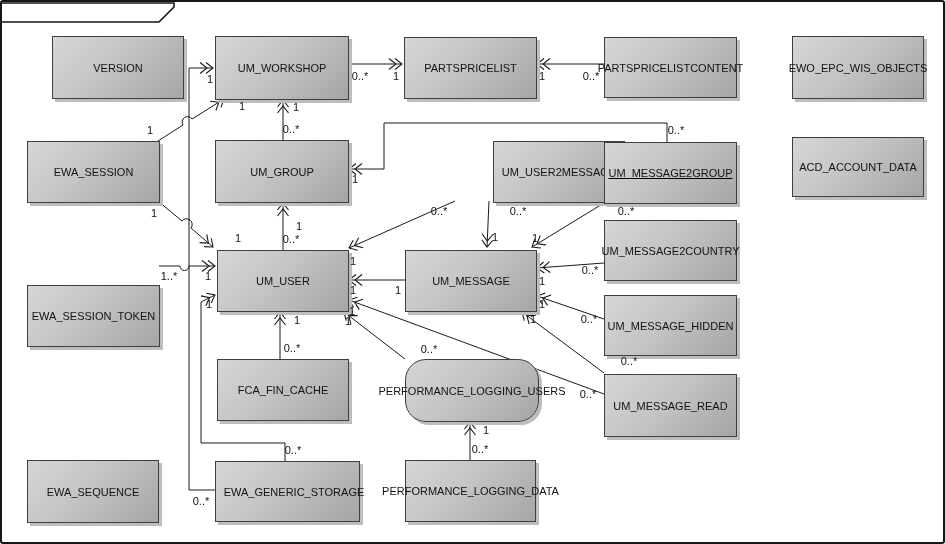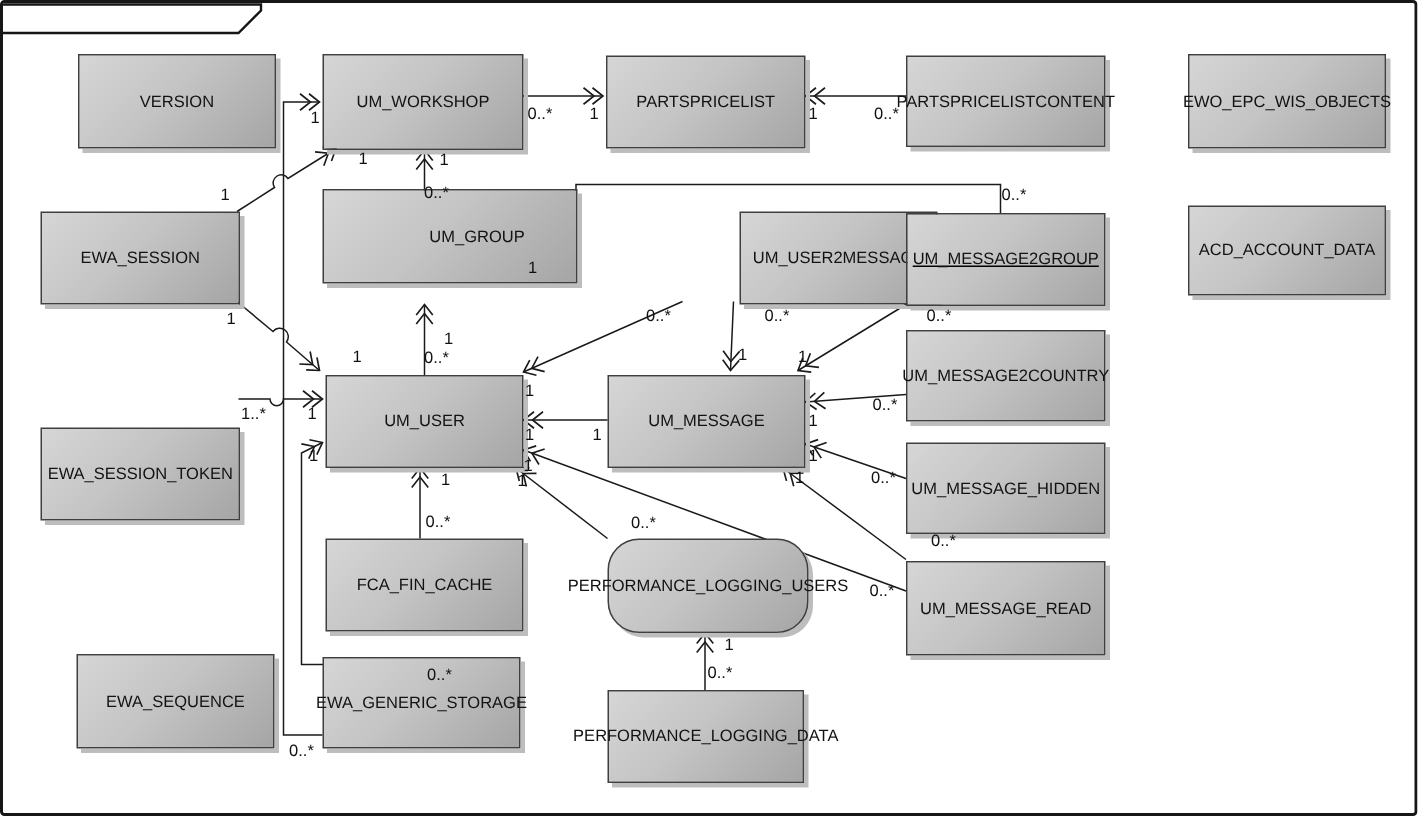--- a/index.html
+++ b/index.html
@@ -67,21 +67,21 @@
       </div>
       <div class="entity" style="left: 602px; top: 35px; width: 131px; height: 59px;">
         <span>PARTSPRICELISTCONTENT</span>
       </div>
       <div class="entity" style="left: 790px; top: 34px; width: 130px; height: 61px;">
         <span>EWO_EPC_WIS_OBJECTS</span>
       </div>
       <div class="entity" style="left: 25px; top: 139px; width: 131px; height: 60px;">
         <span>EWA_SESSION</span>
       </div>
-      <div class="entity" style="left: 213px; top: 124px; width: 132px; height: 61px; padding-left: 36px;">
+      <div class="entity" style="left: 213px; top: 138px; width: 132px; height: 61px;">
         <span>UM_GROUP</span>
       </div>
       <div class="entity" style="left: 462px; top: 139px; width: 130px; height: 60px; margin-left: 29px;">
         <span>UM_USER2MESSAGE</span>
       </div>
       <div class="entity" style="left: 602px; top: 140px; width: 131px; height: 60px; text-decoration: underline;">
         <span>UM_MESSAGE2GROUP</span>
       </div>
       <div class="entity" style="left: 790px; top: 135px; width: 130px; height: 58px;">
         <span>ACD_ACCOUNT_DATA</span>
@@ -103,24 +103,24 @@
       </div>
       <div class="entity" style="left: 215px; top: 357px; width: 130px; height: 60px;">
         <span>FCA_FIN_CACHE</span>
       </div>
       <div class="entity" style="left: 403px; top: 357px; width: 132px; height: 61px; border-radius: 21px;">
         <span>PERFORMANCE_LOGGING_USERS</span>
       </div>
       <div class="entity" style="left: 602px; top: 372px; width: 131px; height: 61px;">
         <span>UM_MESSAGE_READ</span>
       </div>
-      <div class="entity" style="left: 25px; top: 434px; width: 130px; height: 61px; margin-left: 24px;">
+      <div class="entity" style="left: 25px; top: 458px; width: 130px; height: 61px;">
         <span>EWA_SEQUENCE</span>
       </div>
-      <div class="entity" style="left: 213px; top: 436px; width: 130px; height: 59px;">
+      <div class="entity" style="left: 213px; top: 459px; width: 130px; height: 59px; padding-left: 13px;">
         <span>EWA_GENERIC_STORAGE</span>
       </div>
       <div class="entity" style="left: 403px; top: 458px; width: 129px; height: 60px;">
         <span>PERFORMANCE_LOGGING_DATA</span>
       </div>
     </div>
 
   <div id="labels">
       <span class="mult" style="left: 358px; top: 74px;">0..*</span>
       <span class="mult" style="left: 394px; top: 74px;">1</span>

